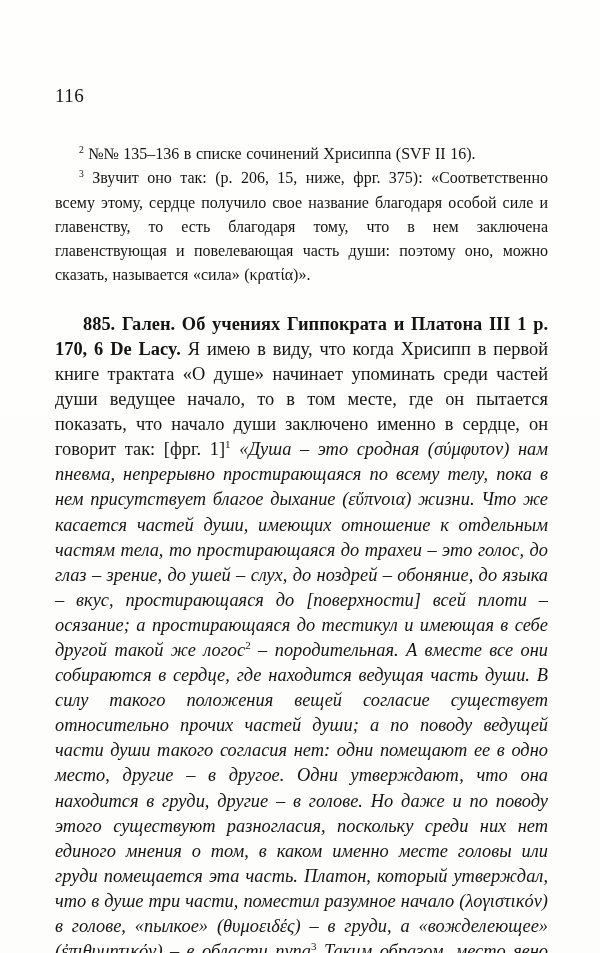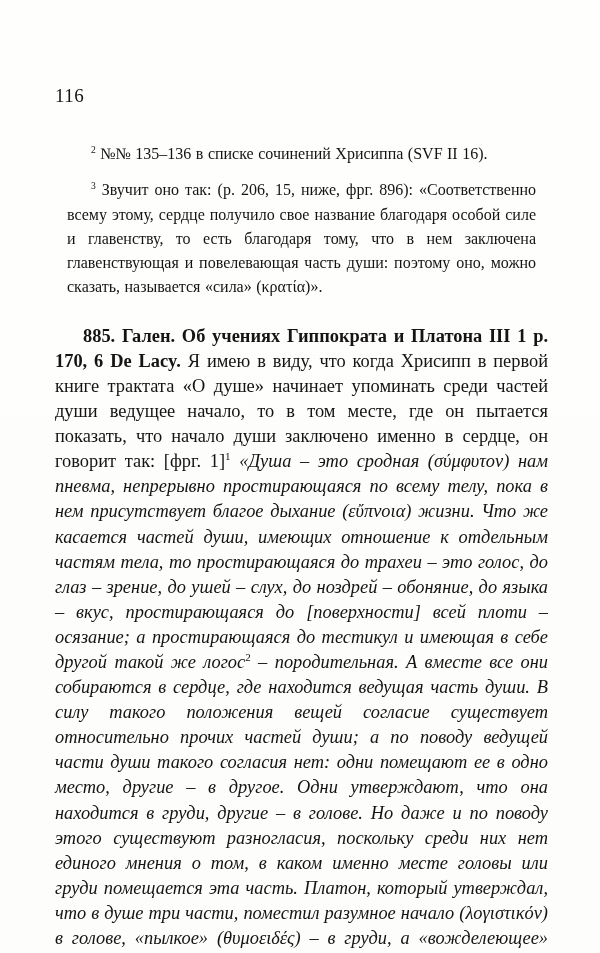--- a/index.html
+++ b/index.html
@@ -29,21 +29,21 @@
     letter-spacing: 0.5px;
   }
   .footnotes {
     margin: 0 0 24px 0;
   }
   .footnote {
     font-size: 16px;
     line-height: 24.3px;
     text-align: justify;
     text-indent: 24px;
-    margin: 12px;
+    margin: 0;
     word-spacing: 0.5px;
   }
   sup.fnmark {
     font-size: 0.60em;
     line-height: 0;
     vertical-align: super;
   }
   .main-paragraph {
     font-size: 18.4px;
     line-height: 25.1px;
@@ -57,18 +57,18 @@
 </style>
 </head>
 <body>
 
 <div class="page">
 
   <p class="page-number">116</p>
 
   <div class="footnotes">
     <p class="footnote"><sup class="fnmark">2</sup> <span>№№ 135–136 в списке сочинений Хрисиппа (SVF II 16).</span></p>
-    <p class="footnote"><sup class="fnmark">3</sup> <span>Звучит оно так: (р. 206, 15, ниже, фрг. 896): «Соответственно всему этому, сердце получило свое название благодаря особой силе и главенству, то есть благодаря тому, что в нем заключена главенствующая и повелевающая часть души: поэтому оно, можно сказать, называется «сила» (κρατία)».</span></p>
+    <p class="footnote"><sup class="fnmark">3</sup> <span>Звучит оно так: (р. 206, 15, ниже, фрг. 375): «Соответственно всему этому, сердце получило свое название благодаря особой силе и главенству, то есть благодаря тому, что в нем заключена главенствующая и повелевающая часть души: поэтому оно, можно сказать, называется «сила» (κρατία)».</span></p>
   </div>
 
   <p class="main-paragraph"><b>885. Гален. Об учениях Гиппократа и Платона III 1 р. 170, 6 De Lacy.</b> <span>Я имею в виду, что когда Хрисипп в первой книге трактата «О душе» начинает упоминать среди частей души ведущее начало, то в том месте, где он пытается показать, что начало души заключено именно в сердце, он говорит так: [фрг. 1]</span><sup class="fnmark">1</sup> <i>«Душа – это сродная (σύμφυτον) нам пневма, непрерывно простирающаяся по всему телу, пока в нем присутствует благое дыхание (εὔπνοια) жизни. Что же касается частей души, имеющих отношение к отдельным частям тела, то простирающаяся до трахеи – это голос, до глаз – зрение, до ушей – слух, до ноздрей – обоняние, до языка – вкус, простирающаяся до [поверхности] всей плоти – осязание; а простирающаяся до тестикул и имеющая в себе другой такой же логос</i><sup class="fnmark">2</sup> <i>– породительная. А вместе все они собираются в сердце, где находится ведущая часть души. В силу такого положения вещей согласие существует относительно прочих частей души; а по поводу ведущей части души такого согласия нет: одни помещают ее в одно место, другие – в другое. Одни утверждают, что она находится в груди, другие – в голове. Но даже и по поводу этого существуют разногласия, поскольку среди них нет единого мнения о том, в каком именно месте головы или груди помещается эта часть. Платон, который утверждал, что в душе три части, поместил разумное начало (λογιστικόν) в голове, «пылкое» (θυμοειδές) – в груди, а «вожделеющее» (ἐπιθυμητικόν) – в области пупа</i><sup class="fnmark">3</sup> <i>Таким образом, место явно ускользает от нас, раз у нас не возникает ясного ощущения о нем (как возникло о других частях) и не находится никаких знаков, на основании которых можно было бы вывести об этом заключение. В противном случае не возникло бы такого большого расхождения среди врачей и философов».</i> </p>
 
 </div>
 
 </body></html>

